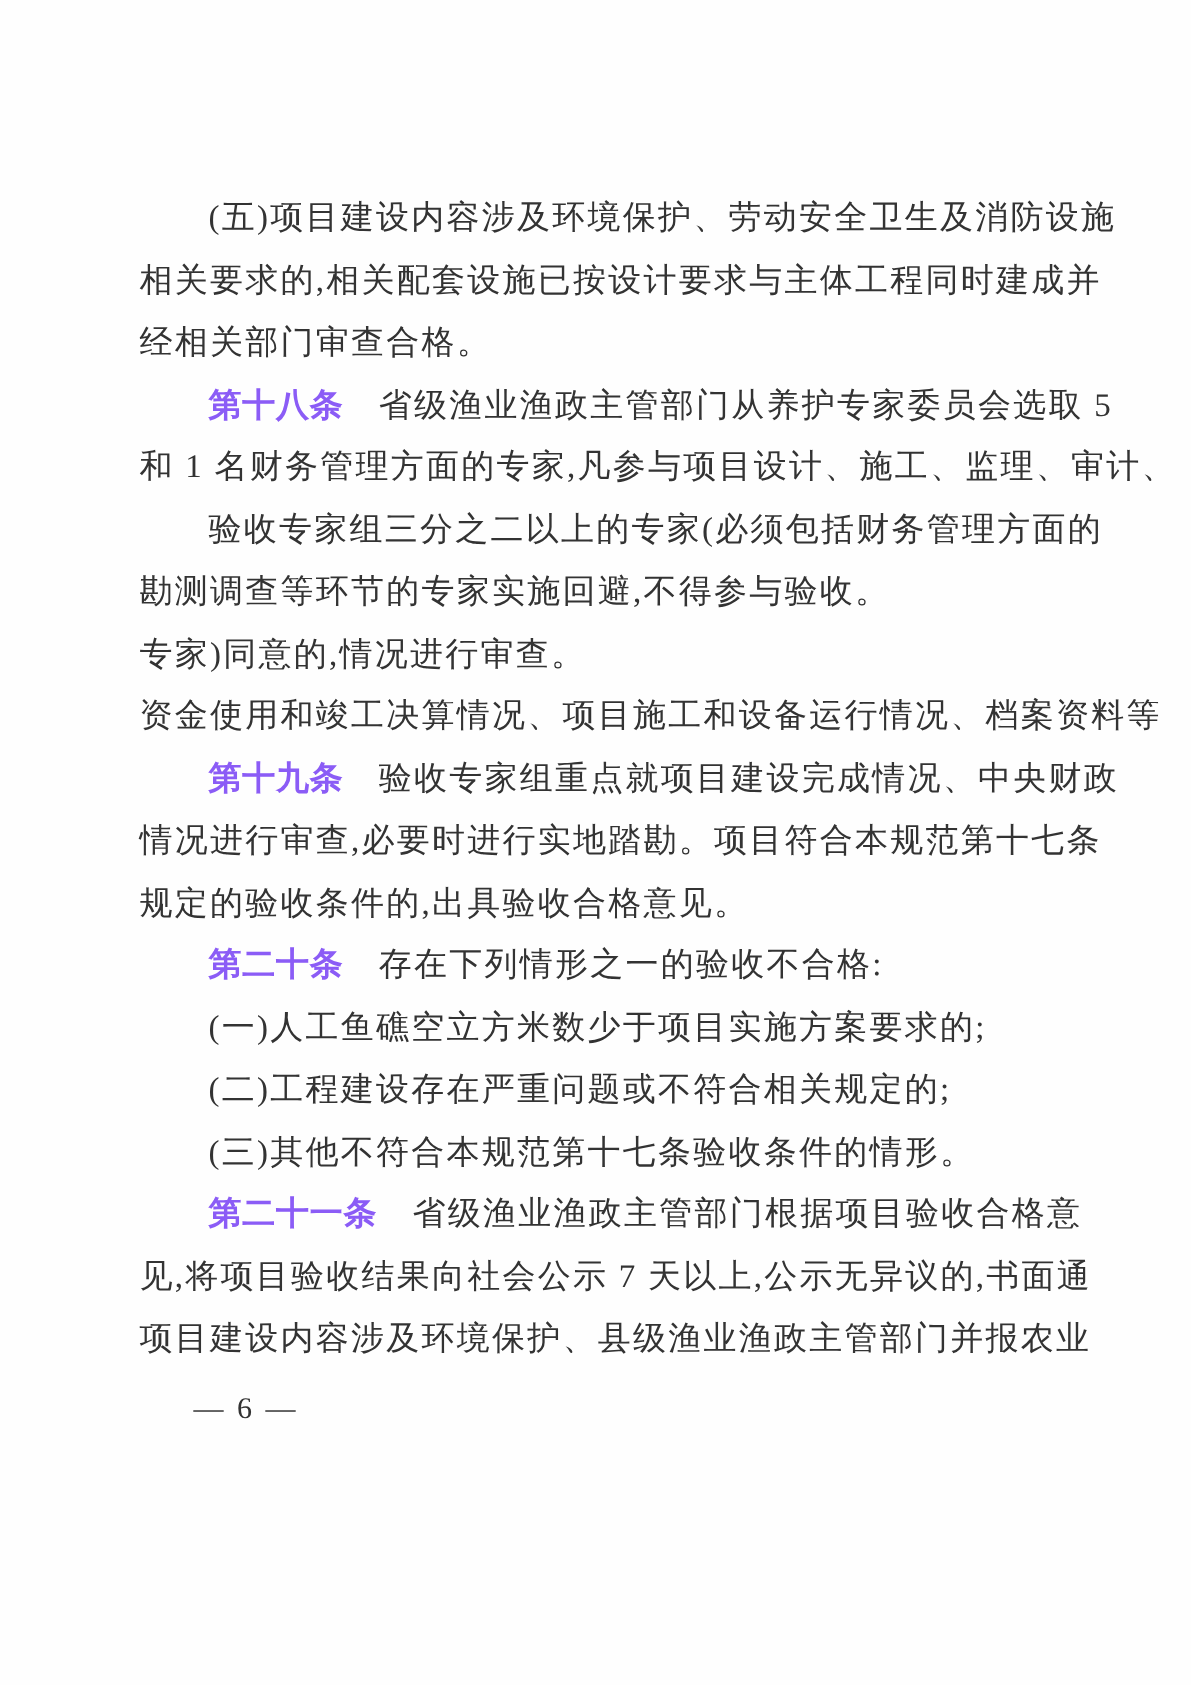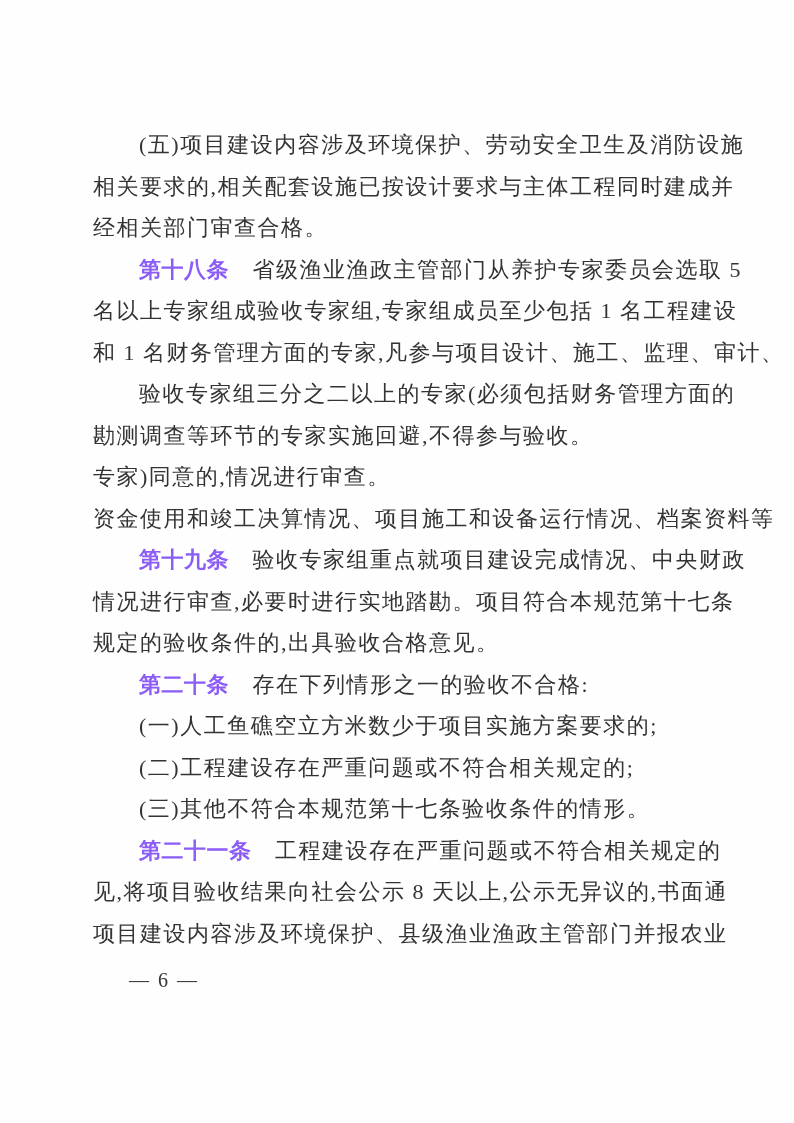--- a/index.html
+++ b/index.html
@@ -54,32 +54,31 @@
 </head>
 <body>
 
 <div class="page">
   <div class="content">
     <div id="text-block">
         <div class="line indent"><span class="run">(五)项目建设内容涉及环境保护、劳动安全卫生及消防设施</span></div>
         <div class="line"><span class="run">相关要求的,相关配套设施已按设计要求与主体工程同时建成并</span></div>
         <div class="line"><span class="run">经相关部门审查合格。</span></div>
         <div class="line indent"><span class="run bold">第十八条</span><span class="run">　省级渔业渔政主管部门从养护专家委员会选取 5</span></div>
-        <div class="line"><span class="run">名以上专家组成验收专家组,专家组成员至少包括 1 名工程建设</span></div>
         <div class="line"><span class="run">和 1 名财务管理方面的专家,凡参与项目设计、施工、监理、审计、</span></div>
         <div class="line indent"><span class="run">验收专家组三分之二以上的专家(必须包括财务管理方面的</span></div>
         <div class="line"><span class="run">勘测调查等环节的专家实施回避,不得参与验收。</span></div>
         <div class="line"><span class="run">专家)同意的,情况进行审查。</span></div>
         <div class="line"><span class="run">资金使用和竣工决算情况、项目施工和设备运行情况、档案资料等</span></div>
         <div class="line indent"><span class="run bold">第十九条</span><span class="run">　验收专家组重点就项目建设完成情况、中央财政</span></div>
         <div class="line"><span class="run">情况进行审查,必要时进行实地踏勘。项目符合本规范第十七条</span></div>
         <div class="line"><span class="run">规定的验收条件的,出具验收合格意见。</span></div>
         <div class="line indent"><span class="run bold">第二十条</span><span class="run">　存在下列情形之一的验收不合格:</span></div>
         <div class="line indent"><span class="run">(一)人工鱼礁空立方米数少于项目实施方案要求的;</span></div>
         <div class="line indent"><span class="run">(二)工程建设存在严重问题或不符合相关规定的;</span></div>
         <div class="line indent"><span class="run">(三)其他不符合本规范第十七条验收条件的情形。</span></div>
-        <div class="line indent"><span class="run bold">第二十一条</span><span class="run">　工程建设存在严重问题或不符合相关规定的</span></div>
-        <div class="line"><span class="run">见,将项目验收结果向社会公示 8 天以上,公示无异议的,书面通</span></div>
+        <div class="line indent"><span class="run bold">第二十一条</span><span class="run">　省级渔业渔政主管部门根据项目验收合格意</span></div>
+        <div class="line"><span class="run">见,将项目验收结果向社会公示 7 天以上,公示无异议的,书面通</span></div>
         <div class="line"><span class="run">项目建设内容涉及环境保护、县级渔业渔政主管部门并报农业</span></div>
       </div>
     <div class="footer">— 6 —</div>
   </div>
 </div>
 
 </body></html>

